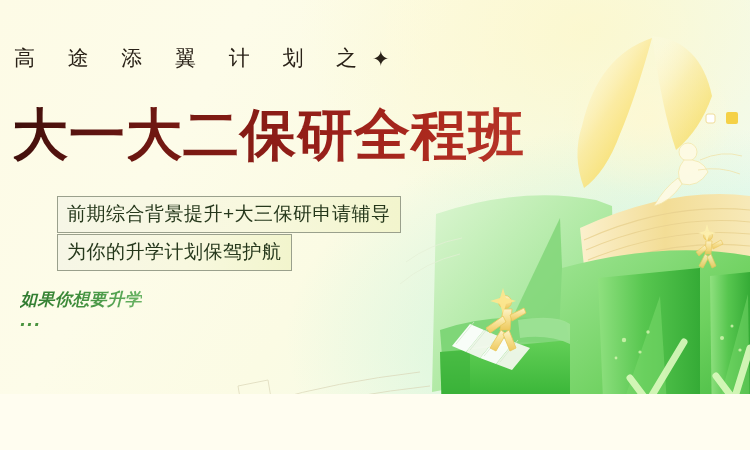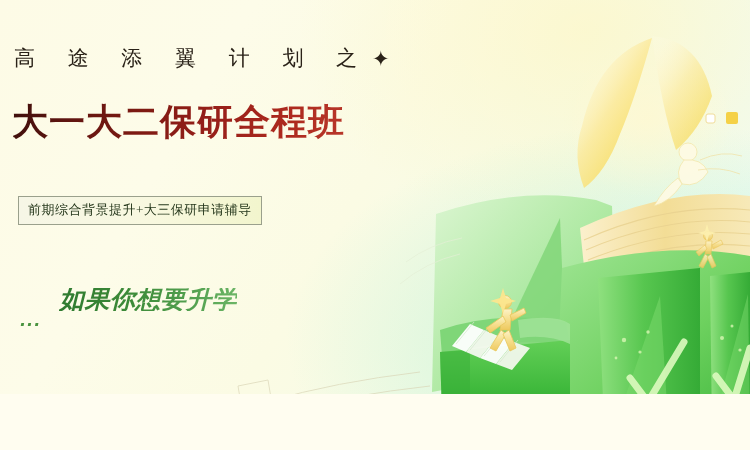--- a/index.html
+++ b/index.html
@@ -32,65 +32,65 @@
     font-family:"DejaVu Sans","Liberation Sans",sans-serif;
   }
   .eyebrow .star{
     display:inline-block; margin-left:2px;
     transform:translateY(1px);
   }
 
   
   .title{
     position:absolute; left:12px; top:98px;
-    font-size:36px; font-weight:700;
+    font-size:56px; font-weight:700;
     letter-spacing:1px;
     white-space:nowrap;
     font-family:"DejaVu Serif","Liberation Serif",serif;
     background:linear-gradient(100deg,#3d0f0b 0%,#5d1410 16%,#7d1a12 38%,#99201a 62%,#ad2a1e 82%,#b8372a 100%);
     -webkit-background-clip:text;
     background-clip:text;
     color:transparent;
     -webkit-text-fill-color:transparent;
   }
 
   
   .tagbox{
     position:absolute;
     display:inline-block;
     border:1px solid #9aa08c;
     background:linear-gradient(90deg,#f6f6e6 0%,#f8f8df 55%,#f2f5cd 100%);
     color:#26381c;
-    font-size:13px;
+    font-size:19px;
     font-weight:400;
     letter-spacing:.5px;
     padding:4px 9px 5px 9px;
     white-space:nowrap;
-    font-family:Liberation Serif, serif;
+    font-family:Liberation Sans, sans-serif;
+    margin-left:39px;
   }
   #tag-1{ left:18px; top:196px; }
   #tag-2{ left:18px; top:234px; }
 
   
   .pitch{
     position:absolute; left:20px; top:288px;
     white-space:nowrap;
   }
   .pitch-line{
-    font-size:25px;
+    font-size:17px;
     font-weight:700;
     font-style:italic;
     line-height:23px;
     letter-spacing:.4px;
     font-family:"DejaVu Sans","Liberation Sans",sans-serif;
     background:linear-gradient(92deg,#2f7a30 0%,#3c8a38 40%,#55a352 78%,#6cb566 100%);
     -webkit-background-clip:text;
     background-clip:text;
     color:transparent;
-    margin-left:39px;
     -webkit-text-fill-color:transparent;
   }
   .pitch-ellipsis{
     font-size:16px; font-weight:700; font-style:italic;
     color:#49933f; line-height:20px; letter-spacing:1px;
     font-family:"DejaVu Sans","Liberation Sans",sans-serif;
   }
 </style>
 </head>
 <body>
@@ -265,19 +265,20 @@
     </g>
   </svg>
 
   <div class="eyebrow">
     <span>高 途 添 翼 计 划 之</span><span class="star">✦</span>
   </div>
 
   <div class="title">大一大二保研全程班</div>
 
   <div class="tagbox" id="tag-1">前期综合背景提升+大三保研申请辅导</div>
+  <div class="tagbox" id="tag-2">为你的升学计划保驾护航</div>
 
   <div class="pitch">
     <div class="pitch-line">如果你想要升学</div>
     <div class="pitch-ellipsis">...</div>
   </div>
 
 </div>
 
 </body></html>

